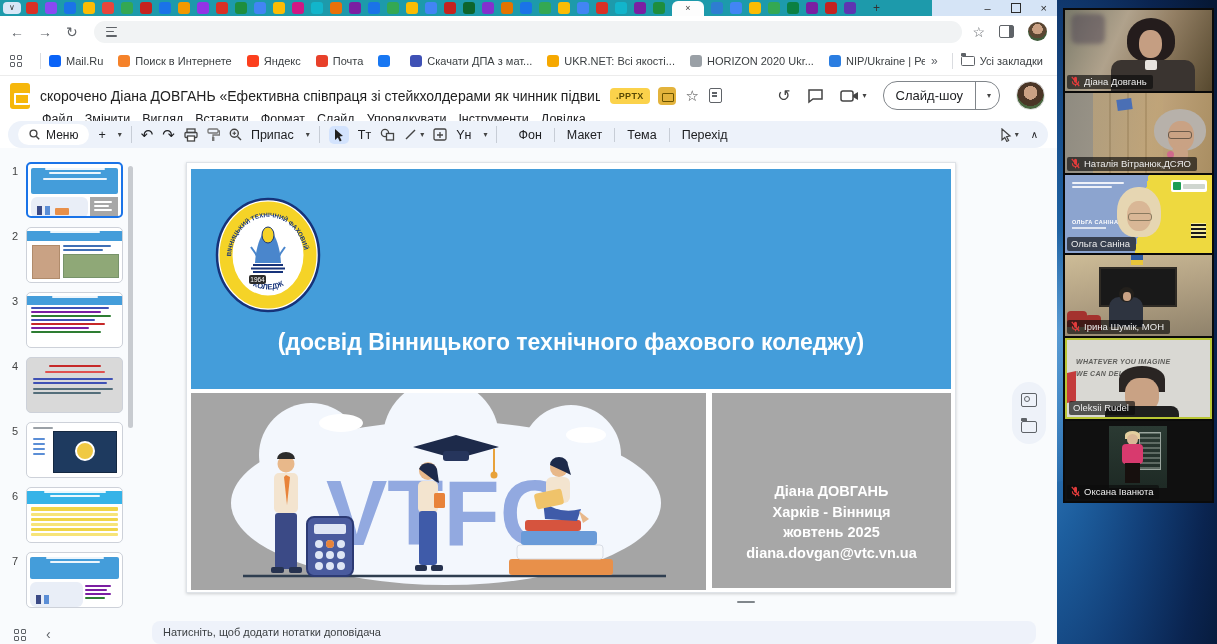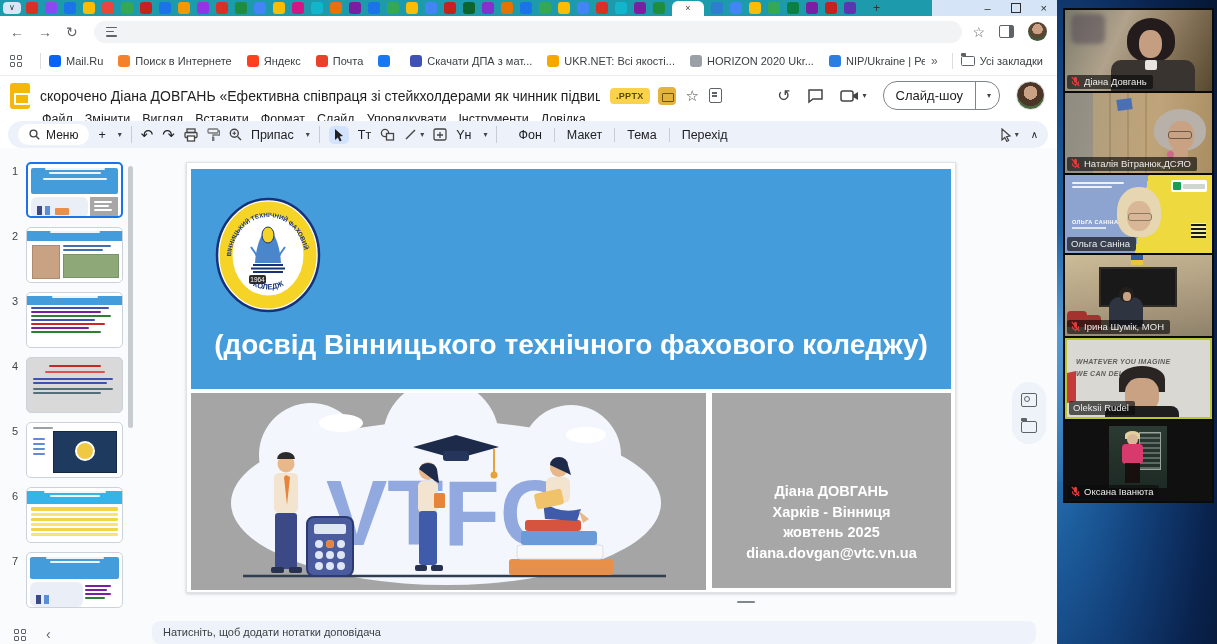--- a/index.html
+++ b/index.html
@@ -105,21 +105,21 @@
   #strip-bottom-grid{position:absolute;left:14px;top:629px;width:13px;height:13px;display:grid;grid-template-columns:5px 5px;grid-template-rows:5px 5px;gap:2px;}
   #strip-bottom-grid i{border:1.3px solid #5f6368;border-radius:1px;display:block;box-sizing:border-box;}
   #strip-back{position:absolute;left:46px;top:626px;font-size:14px;color:#5f6368;}
 
   
   #slide{position:absolute;left:186px;top:162px;width:770px;height:431px;background:#fff;border:1px solid #dfe3e8;
          box-shadow:0 1px 3px rgba(0,0,0,.18);box-sizing:border-box;}
   #slide-blue{position:absolute;left:4px;right:4px;top:6px;height:220px;background:#449dda;}
   #slide-title{position:absolute;left:150px;right:8px;top:28px;text-align:center;color:#fff;
                font-size:23.5px;font-weight:800;line-height:35px;letter-spacing:-.2px;}
-  #slide-subtitle{position:absolute;left:8px;right:8px;top:160px;text-align:center;color:#fff;font-size:28px;font-weight:800;}
+  #slide-subtitle{position:absolute;left:8px;right:8px;top:160px;text-align:center;color:#fff;font-size:23px;font-weight:800;}
   #logo{position:absolute;left:24px;top:28px;width:106px;height:116px;}
   #slide-illus{position:absolute;left:4px;right:4px;top:230px;bottom:4px;display:flex;}
   #illus-left{width:515px;height:100%;position:relative;background:#a5a5a5;}
   #illus-div{width:6px;background:#fff;}
   #illus-right{flex:1;background:#a7a7a7;display:flex;flex-direction:column;justify-content:flex-start;align-items:center;padding-top:88px;box-sizing:border-box;}
   #illus-right div{color:#fff;font-weight:bold;font-size:14.5px;line-height:20.5px;text-align:center;}
   #notes-handle{position:absolute;left:737px;top:601px;width:18px;height:2px;background:#80868b;border-radius:1px;}
   #notesbar{position:absolute;left:152px;top:621px;width:884px;height:23px;background:#eef2fa;border-radius:8px;
             font-size:11px;color:#3c4043;line-height:23px;padding-left:11px;box-sizing:border-box;}
   #float-pill{position:absolute;left:1012px;top:382px;width:34px;height:62px;background:#eef2f9;border-radius:17px;

